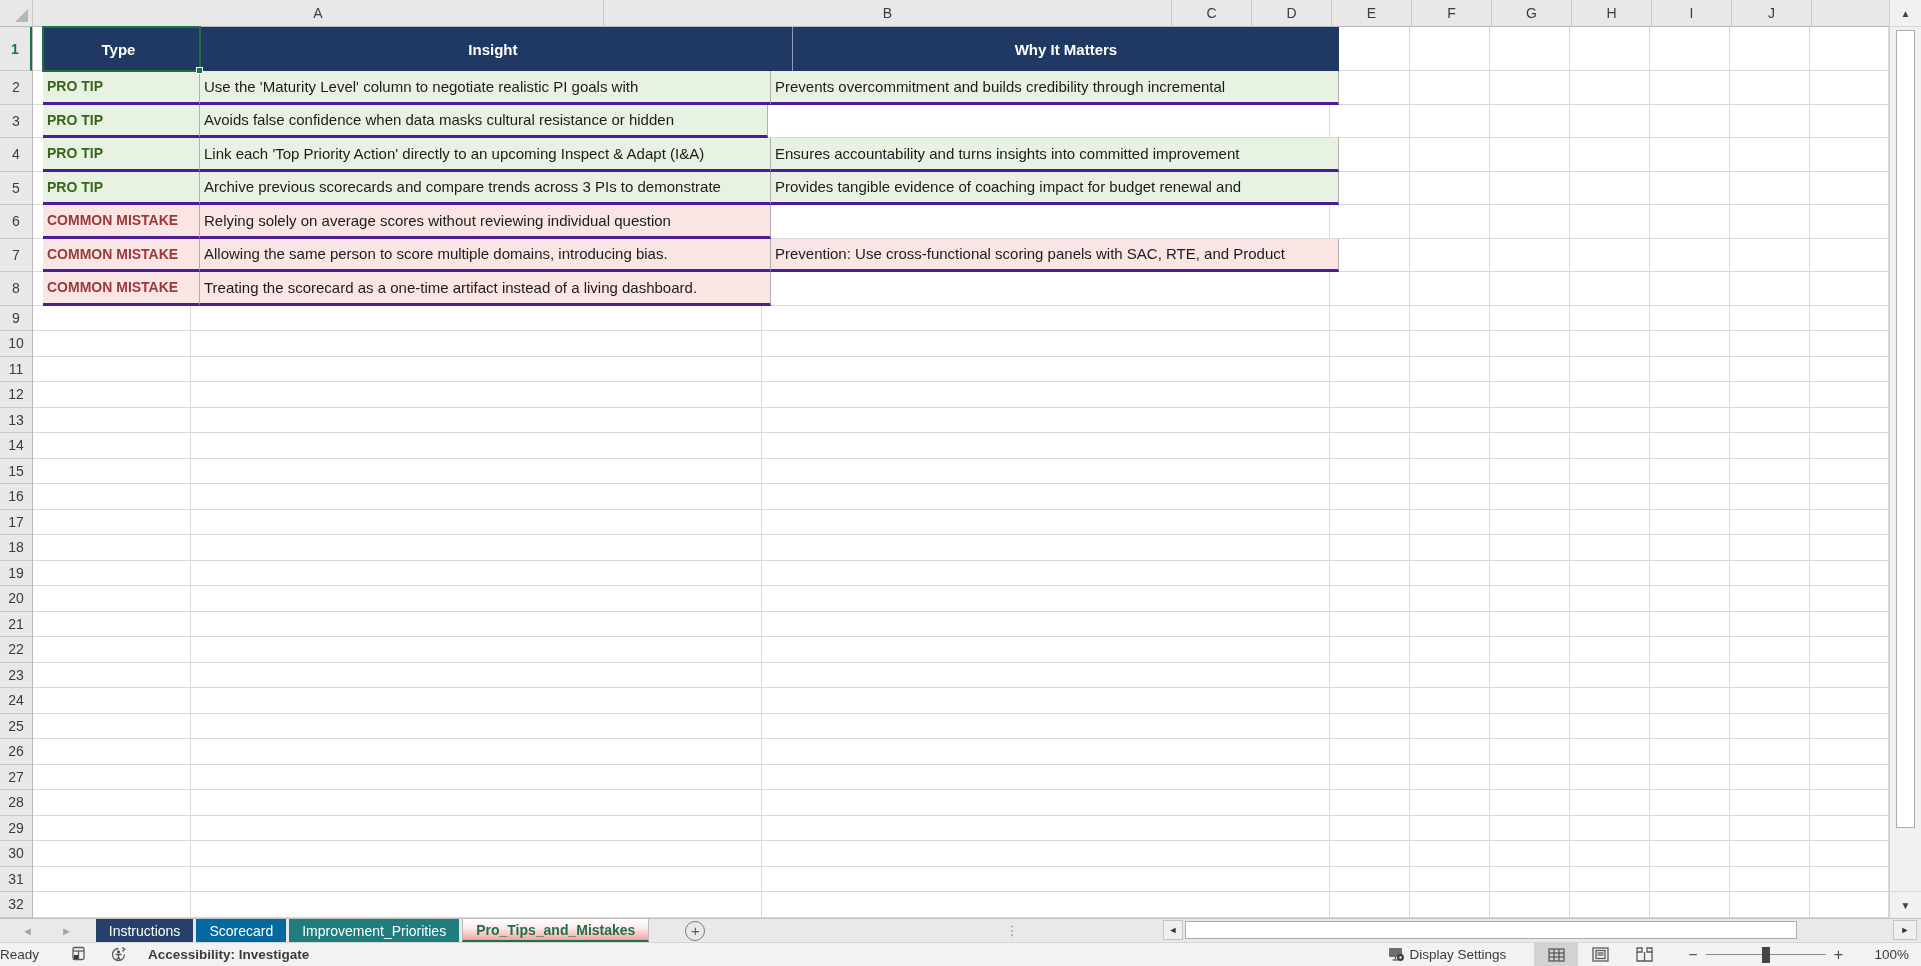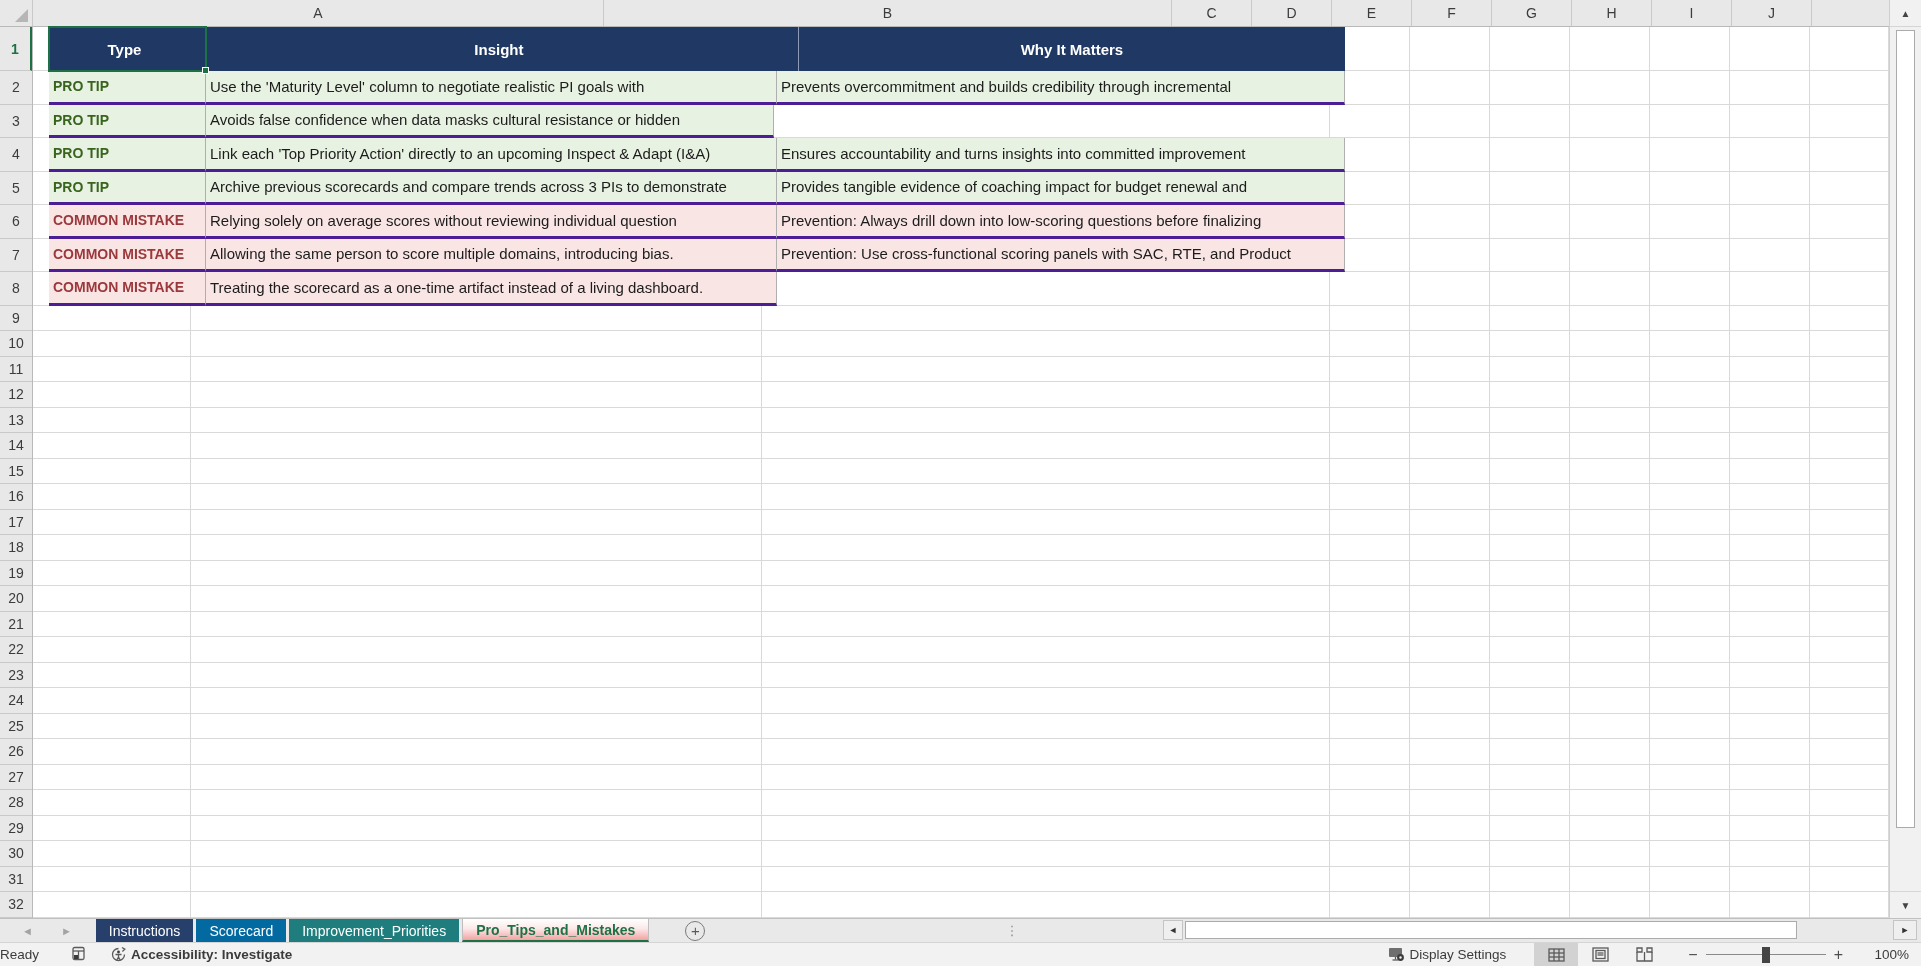--- a/index.html
+++ b/index.html
@@ -38,21 +38,21 @@
       linear-gradient(#D9D9D9,#D9D9D9),linear-gradient(#D9D9D9,#D9D9D9),linear-gradient(#D9D9D9,#D9D9D9),
       linear-gradient(#D9D9D9,#D9D9D9),linear-gradient(#D9D9D9,#D9D9D9),linear-gradient(#D9D9D9,#D9D9D9),
       linear-gradient(#D9D9D9,#D9D9D9),linear-gradient(#D9D9D9,#D9D9D9),linear-gradient(#D9D9D9,#D9D9D9);
     background-size:1px 100%; background-repeat:no-repeat;
     background-position:157px 0,728px 0,1296px 0,1376px 0,1456px 0,1536px 0,1616px 0,1696px 0,1776px 0; }
   .gr:nth-child(1){ height:44px; }
   .gr:nth-child(n+2):nth-child(-n+8){ height:33.5px; }
   .gr:nth-child(n+9){ height:25.5px; }
 
   
-  .table-overlay { position:absolute; left:16px; top:0; width:1296px; }
+  .table-overlay { position:absolute; left:10px; top:0; width:1296px; }
   .thead { display:flex; height:44px; }
   .th { background:#1F3864; color:#fff; font-weight:bold; font-size:15px;
     display:flex; align-items:center; justify-content:center; border-right:1px solid #8D9BB6; }
   .th:nth-child(1){ width:157px; border-right:none; }
   .th:nth-child(2){ width:623px; }
   .th:nth-child(3){ width:568px; border-right:none; }
   .trow { display:flex; height:33.5px; }
   .td { border-right:1px solid #AFAFAF; border-bottom:3px solid #4c1d95; font-size:15px;
     color:#1C1C1C; display:flex; align-items:center; white-space:nowrap; overflow:hidden; padding:0 4px; }
   .td.c-type { width:157px; font-weight:bold; font-size:14px; }
@@ -96,21 +96,21 @@
     font-size:9px; color:#333; background:#EFEFEF; border:1px solid #C4C4C4; }
   .hs-thumb { margin-left:2px; width:612px; height:18px; background:#fff; border:1px solid #ABABAB; }
   .hs-right { position:absolute; left:1893px; top:920px; width:24px; height:20px; display:flex;
     align-items:center; justify-content:center; font-size:9px; color:#333; background:#EFEFEF; border:1px solid #C4C4C4; }
 
   
   .statusbar { position:absolute; left:0; right:0; bottom:0; height:24px; background:#F2F2F2;
     border-top:1px solid #D5D5D5; display:flex; align-items:center; font-size:13.5px; color:#3B3B3B; }
   .sb-ready { }
   .sb-macro { margin-left:32px; }
-  .sb-acc { margin-left:24px; display:flex; align-items:center; gap:4px; font-weight:bold; }
+  .sb-acc { margin-left:24px; display:flex; align-items:center; gap:21px; font-weight:bold; }
   .sb-spacer { flex:1; }
   .sb-display { display:flex; align-items:center; gap:5px; margin-right:28px; }
   .viewbtns { display:flex; align-items:stretch; height:100%; }
   .viewbtn { width:44px; display:flex; align-items:center; justify-content:center; }
   .viewbtn.selected { background:#D2D2D2; }
   .zoomctl { display:flex; align-items:center; margin-left:14px; }
   .zoom-minus,.zoom-plus { font-size:16px; color:#4E4E4E; padding:0 8px; }
   .slider { position:relative; width:120px; height:16px; }
   .slider-track { position:absolute; left:0; right:0; top:7px; height:1.5px; background:#8A8A8A; }
   .slider-thumb { position:absolute; left:56px; top:0; width:8px; height:16px; background:#444; }
@@ -228,21 +228,20 @@
           <div class="td c-why">Ensures accountability and turns insights into committed improvement</div>
         </div>
         <div class="trow tip">
           <div class="td c-type">PRO TIP</div>
           <div class="td c-insight">Archive previous scorecards and compare trends across 3 PIs to demonstrate</div>
           <div class="td c-why">Provides tangible evidence of coaching impact for budget renewal and</div>
         </div>
         <div class="trow mistake">
           <div class="td c-type">COMMON MISTAKE</div>
           <div class="td c-insight">Relying solely on average scores without reviewing individual question</div>
-          <div class="td c-why">Prevention: Always drill down into low-scoring questions before finalizing</div>
         </div>
         <div class="trow mistake">
           <div class="td c-type">COMMON MISTAKE</div>
           <div class="td c-insight">Allowing the same person to score multiple domains, introducing bias.</div>
           <div class="td c-why">Prevention: Use cross-functional scoring panels with SAC, RTE, and Product</div>
         </div>
         <div class="trow mistake">
           <div class="td c-type">COMMON MISTAKE</div>
           <div class="td c-insight">Treating the scorecard as a one-time artifact instead of a living dashboard.</div>
         </div>

